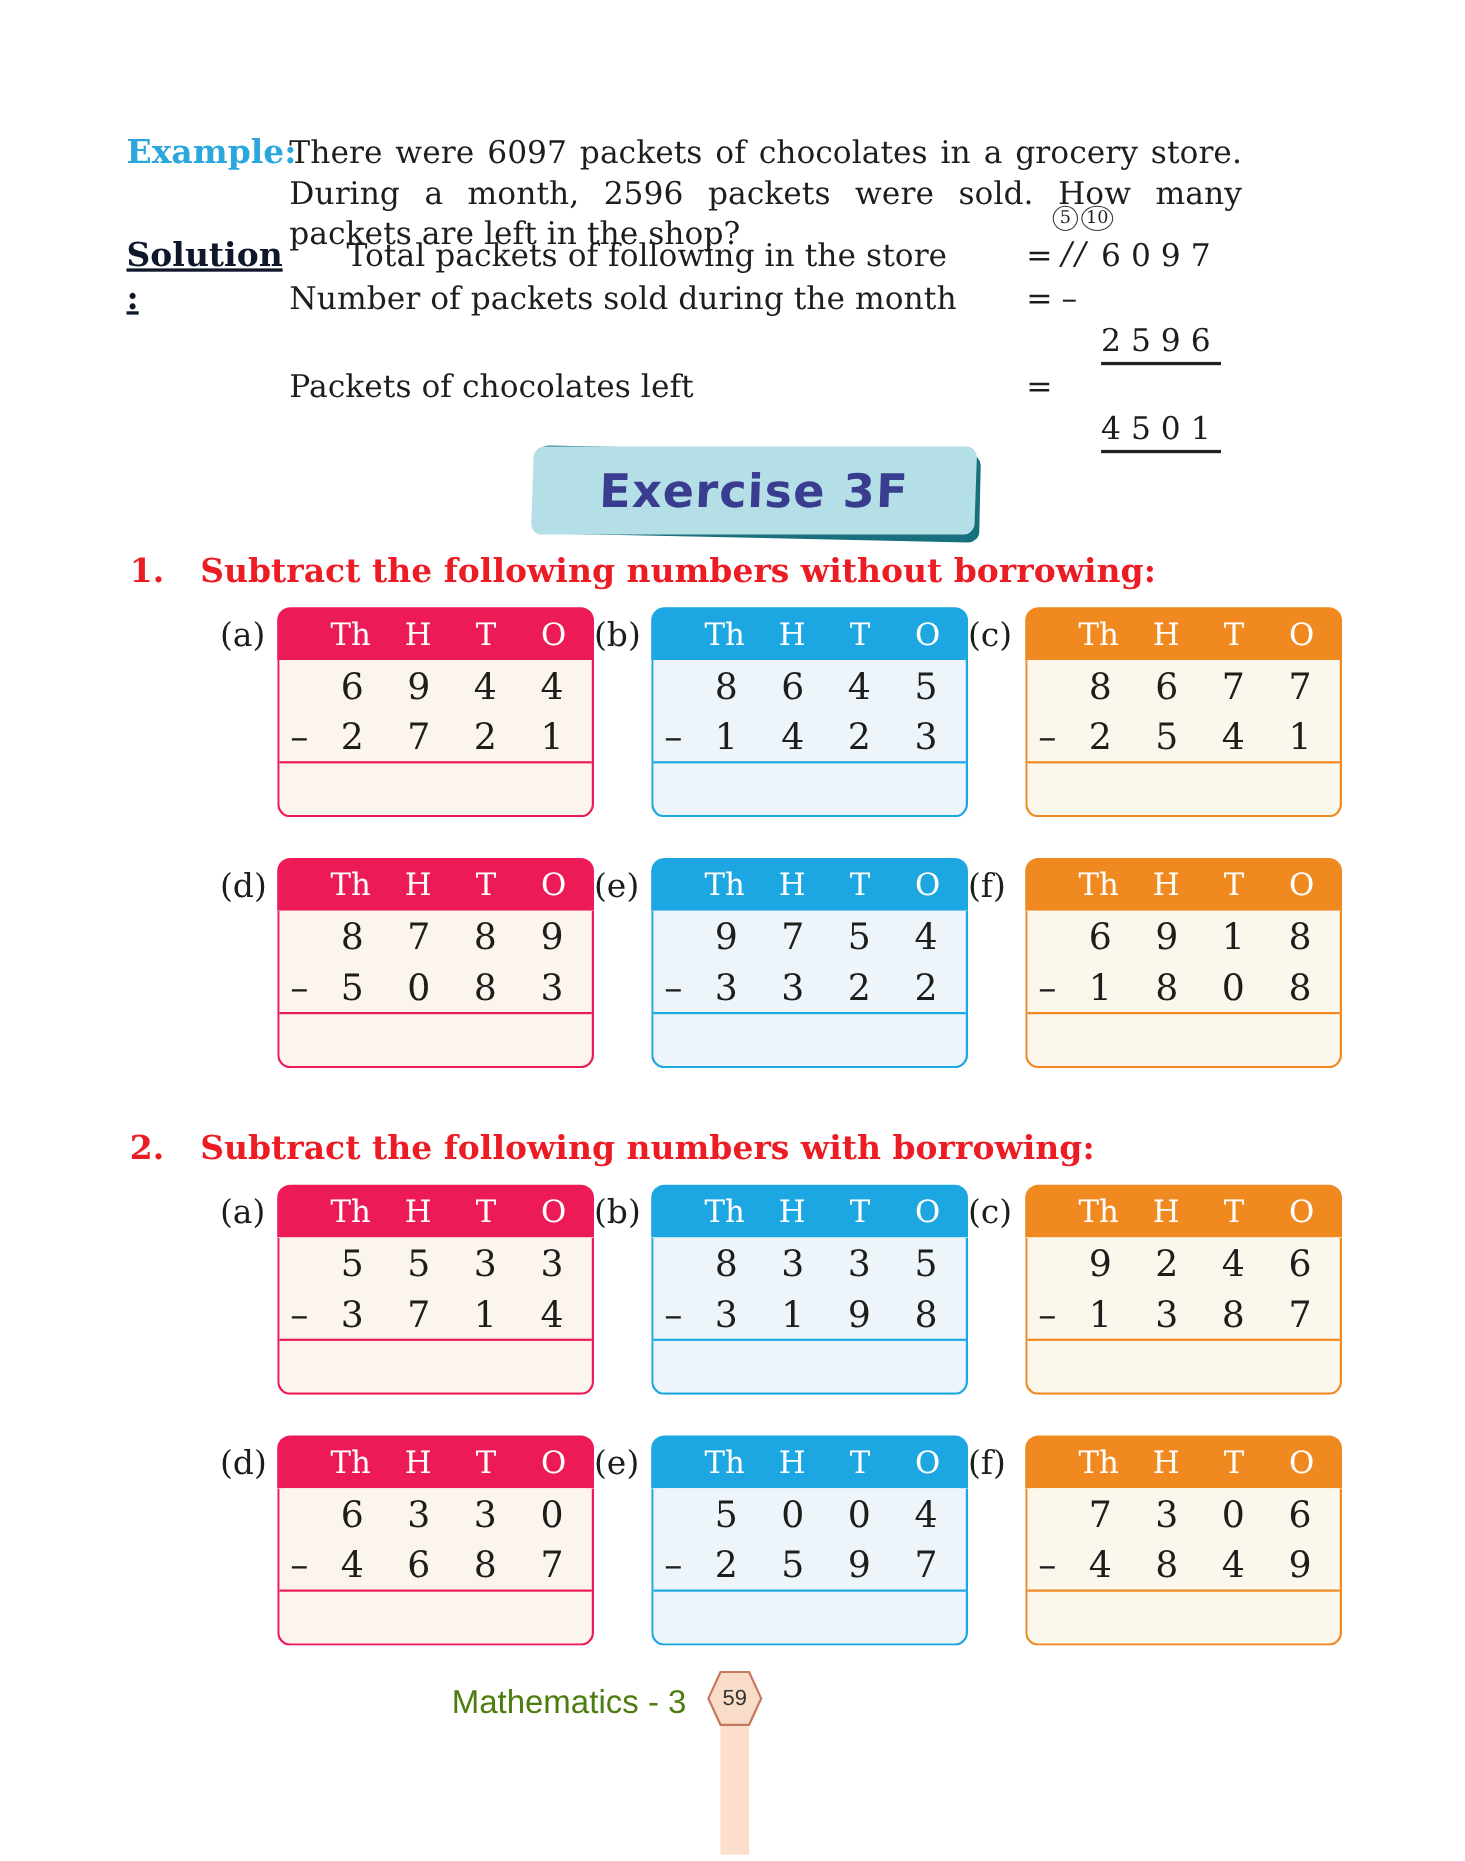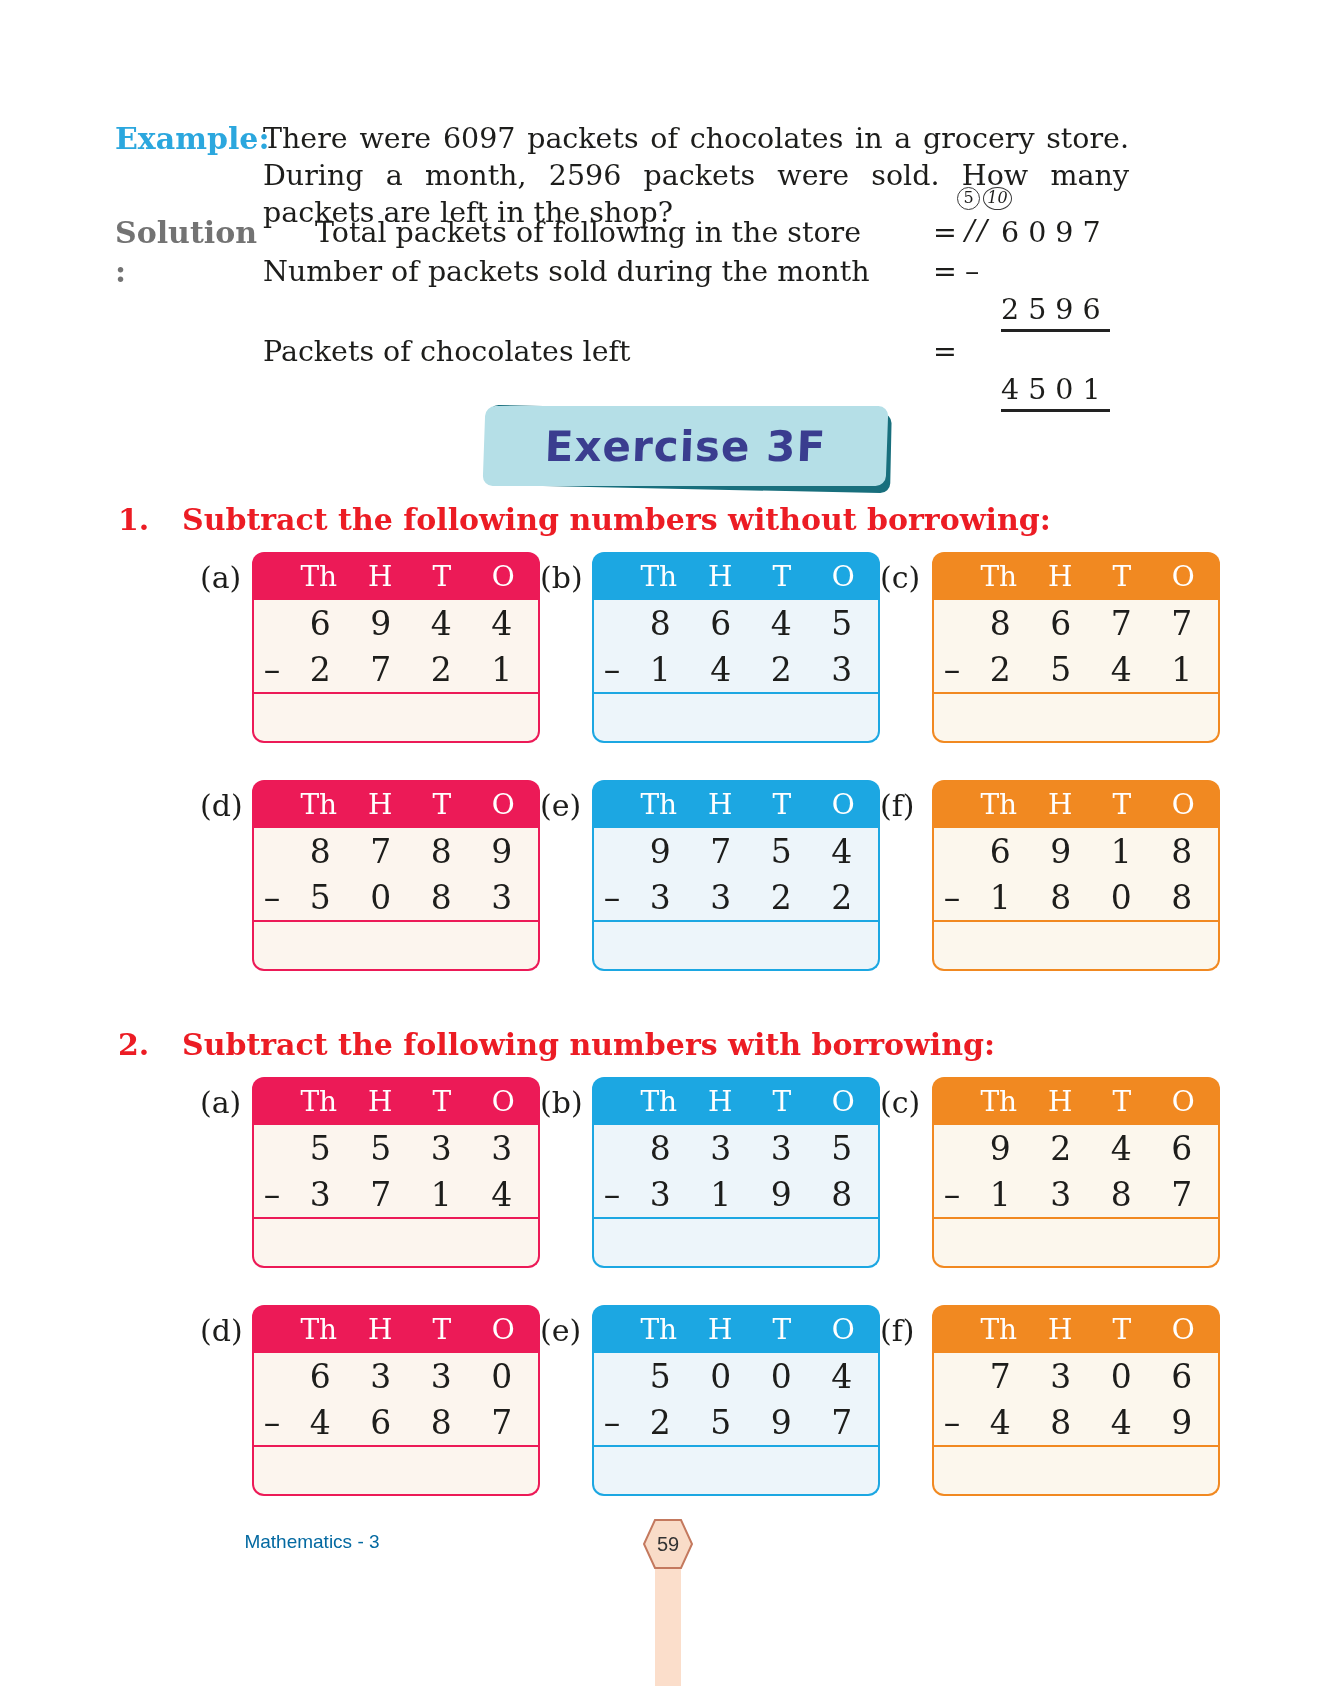--- a/index.html
+++ b/index.html
@@ -25,21 +25,21 @@
   .arith { width:196px; flex:none; display:flex; position:relative; }
   .eq { width:32px; flex:none; }
   .sign { width:36px; flex:none; }
   .slashes { font-style:italic; letter-spacing:3px; transform:translateY(-2px); }
   .digits { letter-spacing:9px; white-space:nowrap;text-align:center; }
   .digits.ruled { border-bottom:3px solid #222;margin-top:38px; }
   .carries { position:absolute; top:-26px; left:24px; display:flex; gap:3px; }
   .carry { border:1.8px solid #3a3a3a; border-radius:50%; font-size:16px; line-height:19px;
            text-align:center; background:#fff; color:#1d1d1b; letter-spacing:0; }
   .carry.c5 { width:23px; height:23px; }
-  .carry.c10 { width:29px; height:23px;font-style:italic; }
+  .carry.c10 { width:29px; height:23px; }
 
   
   .banner { position:absolute; top:406px; left:484px; width:403px; height:80px; }
   .banner-shadow { position:absolute; inset:0; border-radius:10px;
                    transform:rotate(1.2deg) translate(4px,3px); }
   .banner-face { position:absolute; inset:0; border-radius:10px; transform:skewX(-2deg);
                  display:flex; align-items:center; justify-content:center; }
   .banner-face span { font-family:"DejaVu Sans", sans-serif; font-weight:bold;
                       font-size:42px; letter-spacing:1px; }
 
@@ -59,41 +59,41 @@
                  align-items:center; text-align:center; color:#fff; font-size:28px;
                  padding-right:6px; }
   .ptable-body { background:var(--bg); border:2.5px solid var(--c); border-top:none;
                  border-radius:0 0 12px 12px; }
   .digit-row { display:grid; grid-template-columns:36px 1fr 1fr 1fr 1fr; height:46px;
                align-items:center; text-align:center; font-size:33px; padding-right:6px; }
   .p-rule { border-top:2.5px solid var(--c); }
   .answer-row { height:47px; }
 
   
-  .footer-book { position:absolute; top:1531px; left:0; width:624px; text-align:center;
-                 font-family:"Liberation Sans", sans-serif; font-size:19px; color:#0369a1; }
+  .footer-book { position:absolute; top:1531px; left:0; width:624px; text-align:right;
+                 font-family:"Liberation Sans", sans-serif; font-size:30px; color:#4d7c0f; }
   .ribbon { position:absolute; top:1558px; left:655px; width:26px; height:128px; z-index:1; }
   .hex { position:absolute; top:1518px; left:642px; width:52px; height:52px; z-index:2;
          display:flex; align-items:center; justify-content:center; }
   .hex svg { position:absolute; inset:0; }
   .hex span { position:relative; font-family:"Liberation Sans", sans-serif;
               font-size:20px; color:#333; }
 </style>
 </head>
 <body>
 
 <div class="page" style="color: rgb(29, 29, 27);">
 
   <div class="example-block">
     <span class="ex-label" id="ex-label" style="color: rgb(43, 167, 222);">Example:</span>
     <p class="ex-text">There were 6097 packets of chocolates in a grocery store. During a month, 2596 packets were sold. How many packets are left in the shop?</p>
   </div>
 
   <div class="solution-block">
-    <span class="sol-label" id="sol-label" style="color: #737373;">Solution :</span>
+    <span class="sol-label" id="sol-label" style="color: #0f172a; text-decoration: underline;">Solution :</span>
     <div class="sol-rows">
       <div class="sol-row">
         <span class="sol-desc indent">Total packets of following in the store</span>
         <span class="arith">
           <span class="carries">
             <span class="carry c5">5</span>
             <span class="carry c10">10</span>
           </span>
           <span class="eq">=</span>
           <span class="sign slashes">//</span>

